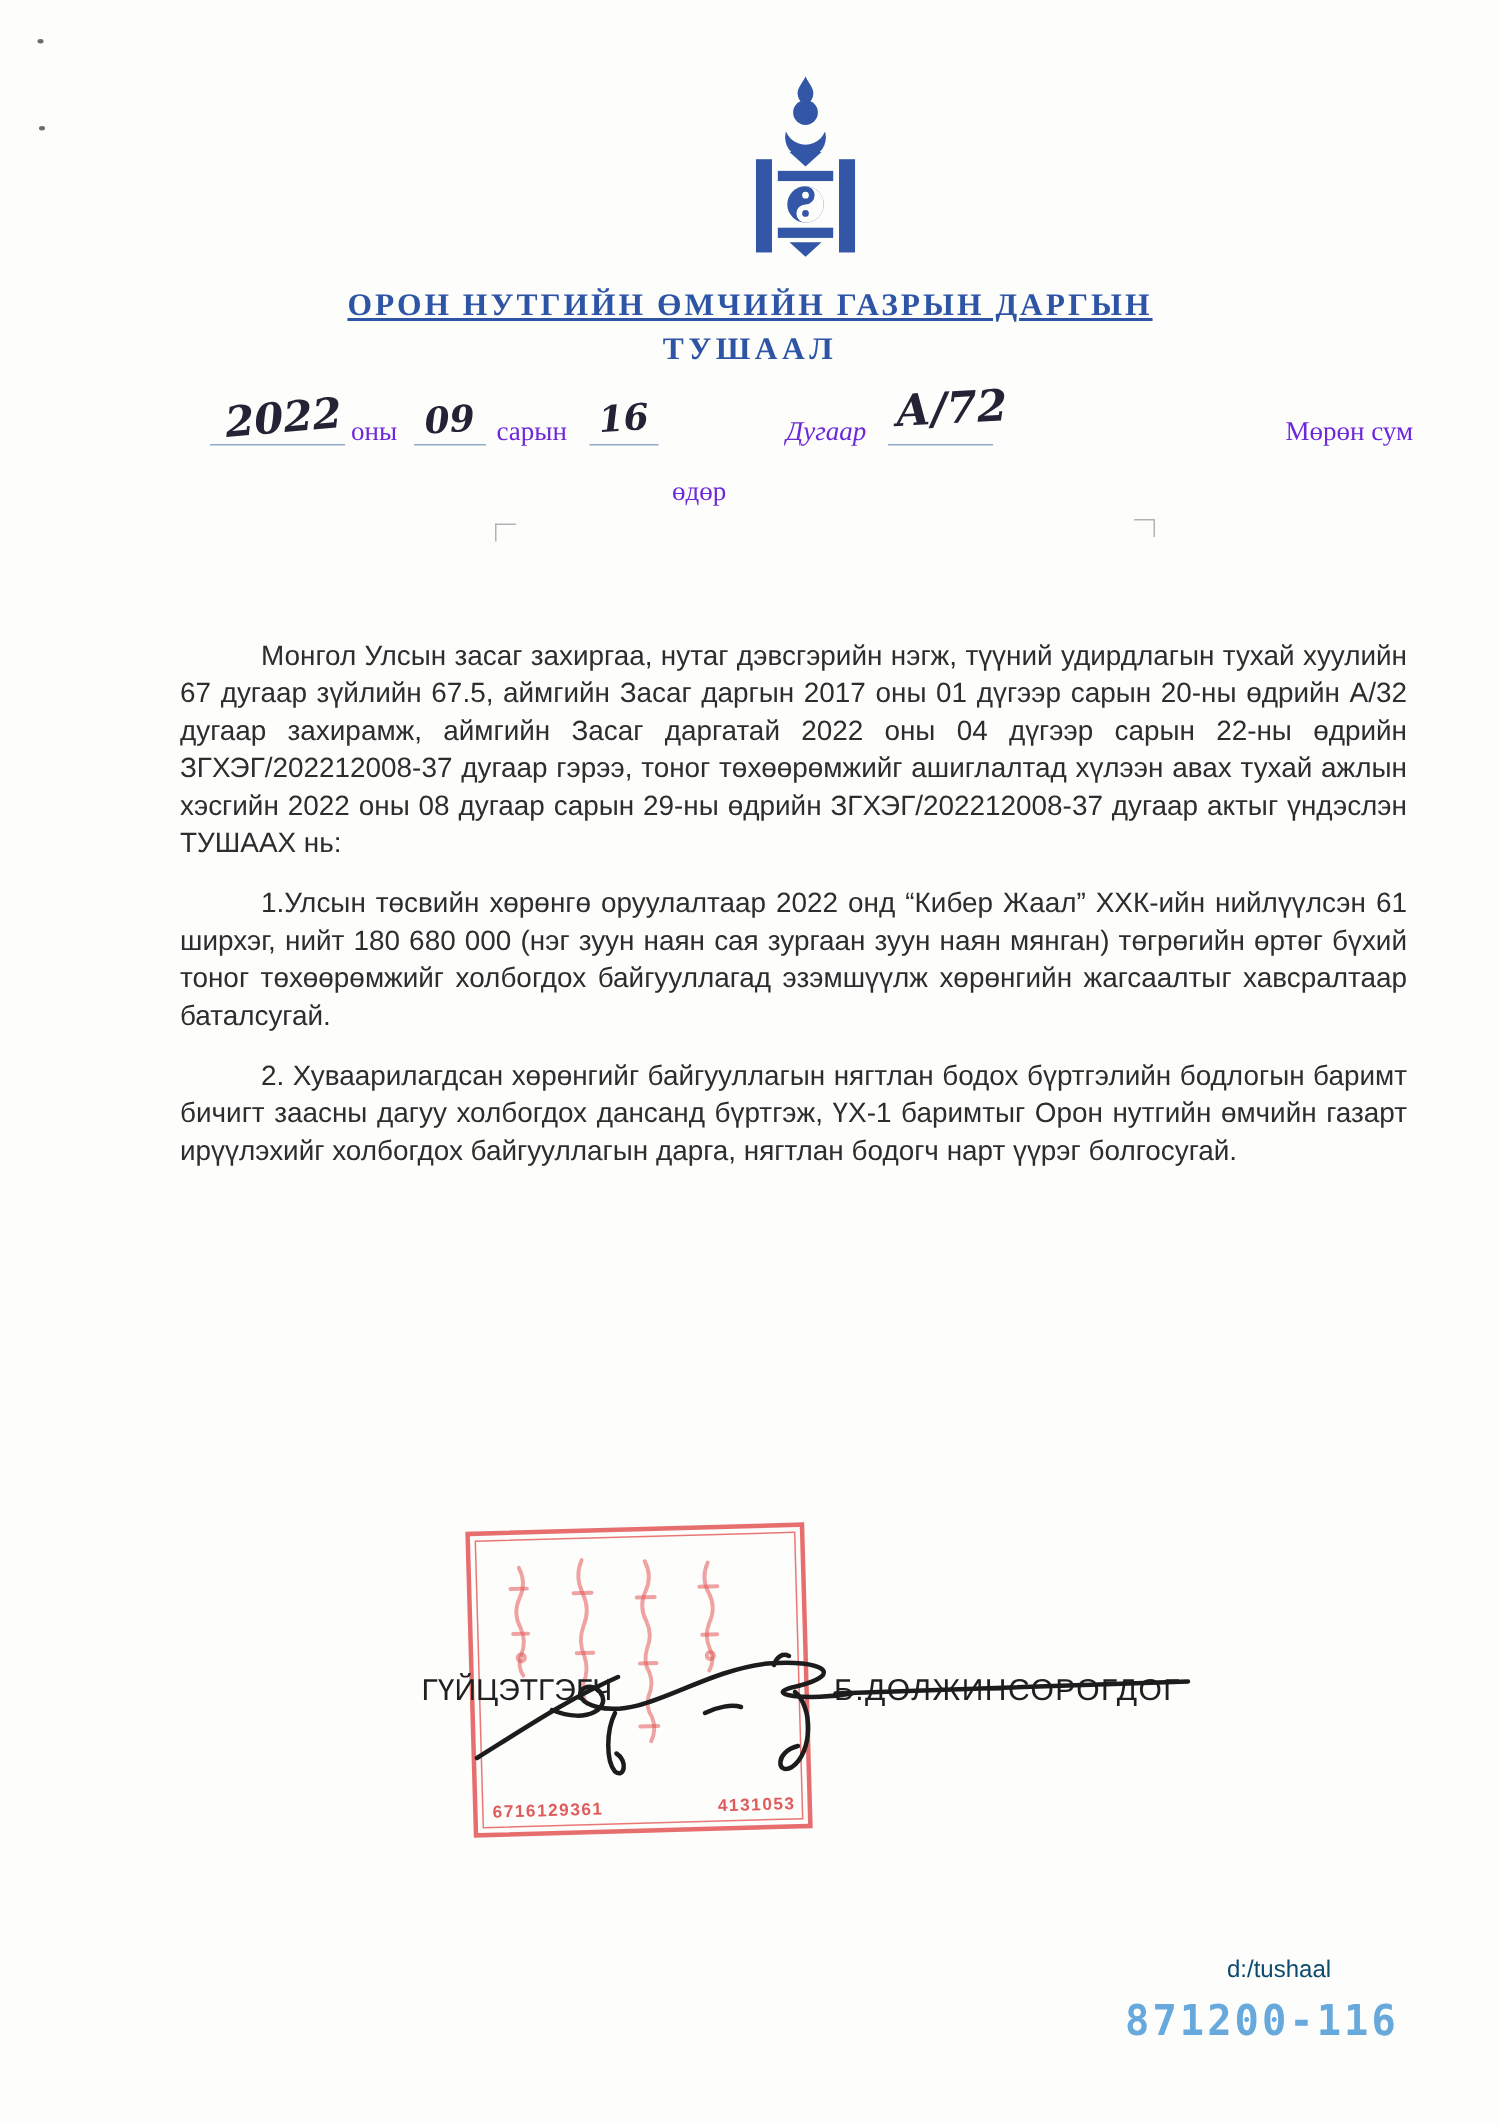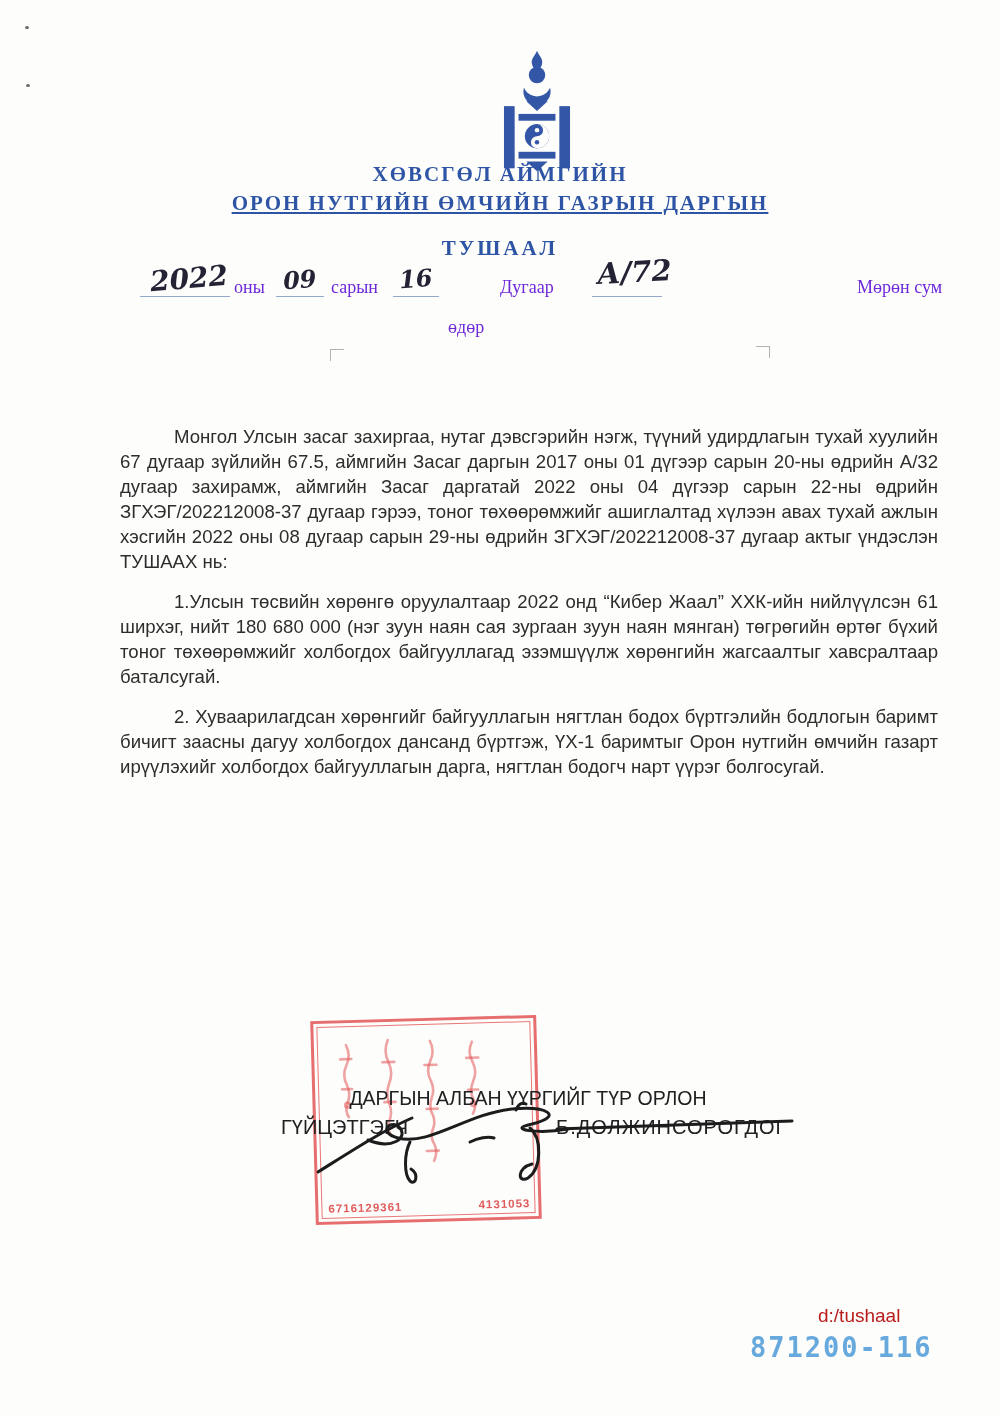--- a/index.html
+++ b/index.html
@@ -12,21 +12,21 @@
   .abs { position:absolute; }
 
   
   .hdr {
     left:0; right:0; text-align:center;
     font-family:"Liberation Serif", serif; font-weight:bold;
     color:#2e55a5; letter-spacing:2px;
   }
   .hdr1 { top:162px; font-size:21px; }
   .hdr2 { top:191px; font-size:21px;text-decoration:underline; }
-  .hdr3 { top:236px; font-size:21px; letter-spacing:3px; }
+  .hdr3 { top:220px; font-size:21px; letter-spacing:3px; }
 
   
   .blulabel {
     font-family:"Liberation Serif", serif; font-size:18px;
     color:#6d28d9; white-space:nowrap;
   }
   .hand {
     font-family:"DejaVu Serif", serif; font-style:italic; font-weight:bold;
     color:#232335; white-space:nowrap;
   }
@@ -58,21 +58,21 @@
     color:rgba(219,62,62,0.85);
   }
 
   
   .sigline { color:#202020; white-space:nowrap; }
   .sig1 { left:338px; top:1087px; width:380px; text-align:center; font-size:19.5px; }
   .sig2a { left:281px; top:1116px; font-size:20px; }
   .sig2b { left:556px; top:1116px; font-size:20px; letter-spacing:1px; }
 
   
-  .fpath { left:818px; top:1305px; font-size:19px; color:#b91c1c; }
+  .fpath { left:818px; top:1305px; font-size:16px; color:#0c4a6e; }
   .registry {
     left:750px; top:1332px;
     font-family:"DejaVu Sans Mono", monospace; font-weight:bold;
     font-size:27px; letter-spacing:2px; color:#57a1da; opacity:.9;
     transform:scaleY(1.05);
   }
 
   .speck { width:4px; height:3px; background:#3a3a3a; border-radius:50%; opacity:.75; }
 </style>
 </head>
@@ -104,37 +104,36 @@
       <path d="M35,75.5 a12.5,12.5 0 0 1 0,25 a6.25,6.25 0 0 1 0,-12.5 a6.25,6.25 0 0 0 0,-12.5 Z" fill="#fdfdfc"></path>
       <circle cx="35" cy="81.7" r="2.3" fill="#fdfdfc"></circle>
       <circle cx="35" cy="94.2" r="2.3"></circle>
 
       <rect x="16" y="104" width="38" height="7"></rect>
 
       <polygon points="24,114 46,114 35,124"></polygon>
     </g>
   </svg>
 
-  <div class="abs hdr hdr1">ХӨВСГӨЛ АЙМГИЙН</div>
   <div class="abs hdr hdr2">ОРОН НУТГИЙН ӨМЧИЙН ГАЗРЫН ДАРГЫН</div>
   <div class="abs hdr hdr3">ТУШААЛ</div>
 
   <div class="abs hand" style="left:150px; top:262px; font-size:28px; transform:rotate(-5deg);">2022</div>
   <div class="abs uline" style="left:140px; top:296px; width:90px;"></div>
   <div class="abs blulabel" style="left:234px; top:277px;">оны</div>
 
   <div class="abs hand" style="left:283px; top:265px; font-size:24px; transform:rotate(-4deg);">09</div>
   <div class="abs uline" style="left:276px; top:296px; width:48px;"></div>
   <div class="abs blulabel" style="left:331px; top:277px;">сарын</div>
 
   <div class="abs hand" style="left:399px; top:264px; font-size:24px; transform:rotate(-4deg);">16</div>
   <div class="abs uline" style="left:393px; top:296px; width:46px;"></div>
   <div class="abs blulabel" style="left:448px; top:277px;margin-top:40px;">өдөр</div>
 
-  <div class="abs blulabel" style="left:500px; top:277px;">Дугаар</div>
+  <div class="abs blulabel" style="left:524px; top:277px;font-style:italic;">Дугаар</div>
   <div class="abs hand" style="left:597px; top:255px; font-size:29px; transform:rotate(-3deg);">А/72</div>
   <div class="abs uline" style="left:592px; top:296px; width:70px;"></div>
 
   <div class="abs blulabel" style="left:857px; top:277px;">Мөрөн сум</div>
 
   <div class="abs crop l" style="left:330px; top:349px;"></div>
   <div class="abs crop r" style="left:756px; top:346px;"></div>
 
   <div class="abs bodytext">
     <p>Монгол Улсын засаг захиргаа, нутаг дэвсгэрийн нэгж, түүний удирдлагын тухай хуулийн 67 дугаар зүйлийн 67.5, аймгийн Засаг даргын 2017 оны 01 дүгээр сарын 20-ны өдрийн А/32 дугаар захирамж, аймгийн Засаг даргатай 2022 оны  04 дүгээр сарын 22-ны өдрийн ЗГХЭГ/202212008-37 дугаар гэрээ, тоног төхөөрөмжийг ашиглалтад хүлээн авах тухай ажлын хэсгийн 2022 оны 08 дугаар сарын 29-ны өдрийн ЗГХЭГ/202212008-37 дугаар актыг үндэслэн ТУШААХ нь:</p>
@@ -157,21 +156,20 @@
         <circle cx="30" cy="72" r="2.4"></circle>
         <circle cx="156" cy="74" r="2.4"></circle>
       </g>
     </svg>
     <div class="stamp-nums">
       <span>6716129361</span>
       <span>4131053</span>
     </div>
   </div>
 
-  <div class="abs sigline sig1">ДАРГЫН АЛБАН ҮҮРГИЙГ ТҮР ОРЛОН</div>
   <div class="abs sigline sig2a">ГҮЙЦЭТГЭГЧ</div>
   <div class="abs sigline sig2b">Б.ДОЛЖИНСОРОГДОГ</div>
 
   <svg class="abs" style="left:280px; top:1080px;" width="530" height="120" viewBox="0 0 530 120">
     <g fill="none" stroke="#1c1c1c" stroke-width="3" stroke-linecap="round">
       <path d="M38,92 C70,72 100,52 132,38"></path>
       <path d="M88,60 C112,70 128,58 120,48 C112,38 96,52 118,58 C150,66 186,34 232,29 C268,26 284,36 252,44 C224,50 260,54 288,49"></path>
       <path d="M190,62 C198,58 208,56 214,58"></path>
       <path d="M236,30 C238,24 242,22 246,24"></path>
       <path d="M250,48 C262,58 262,88 248,98 C238,104 236,88 252,84"></path>

